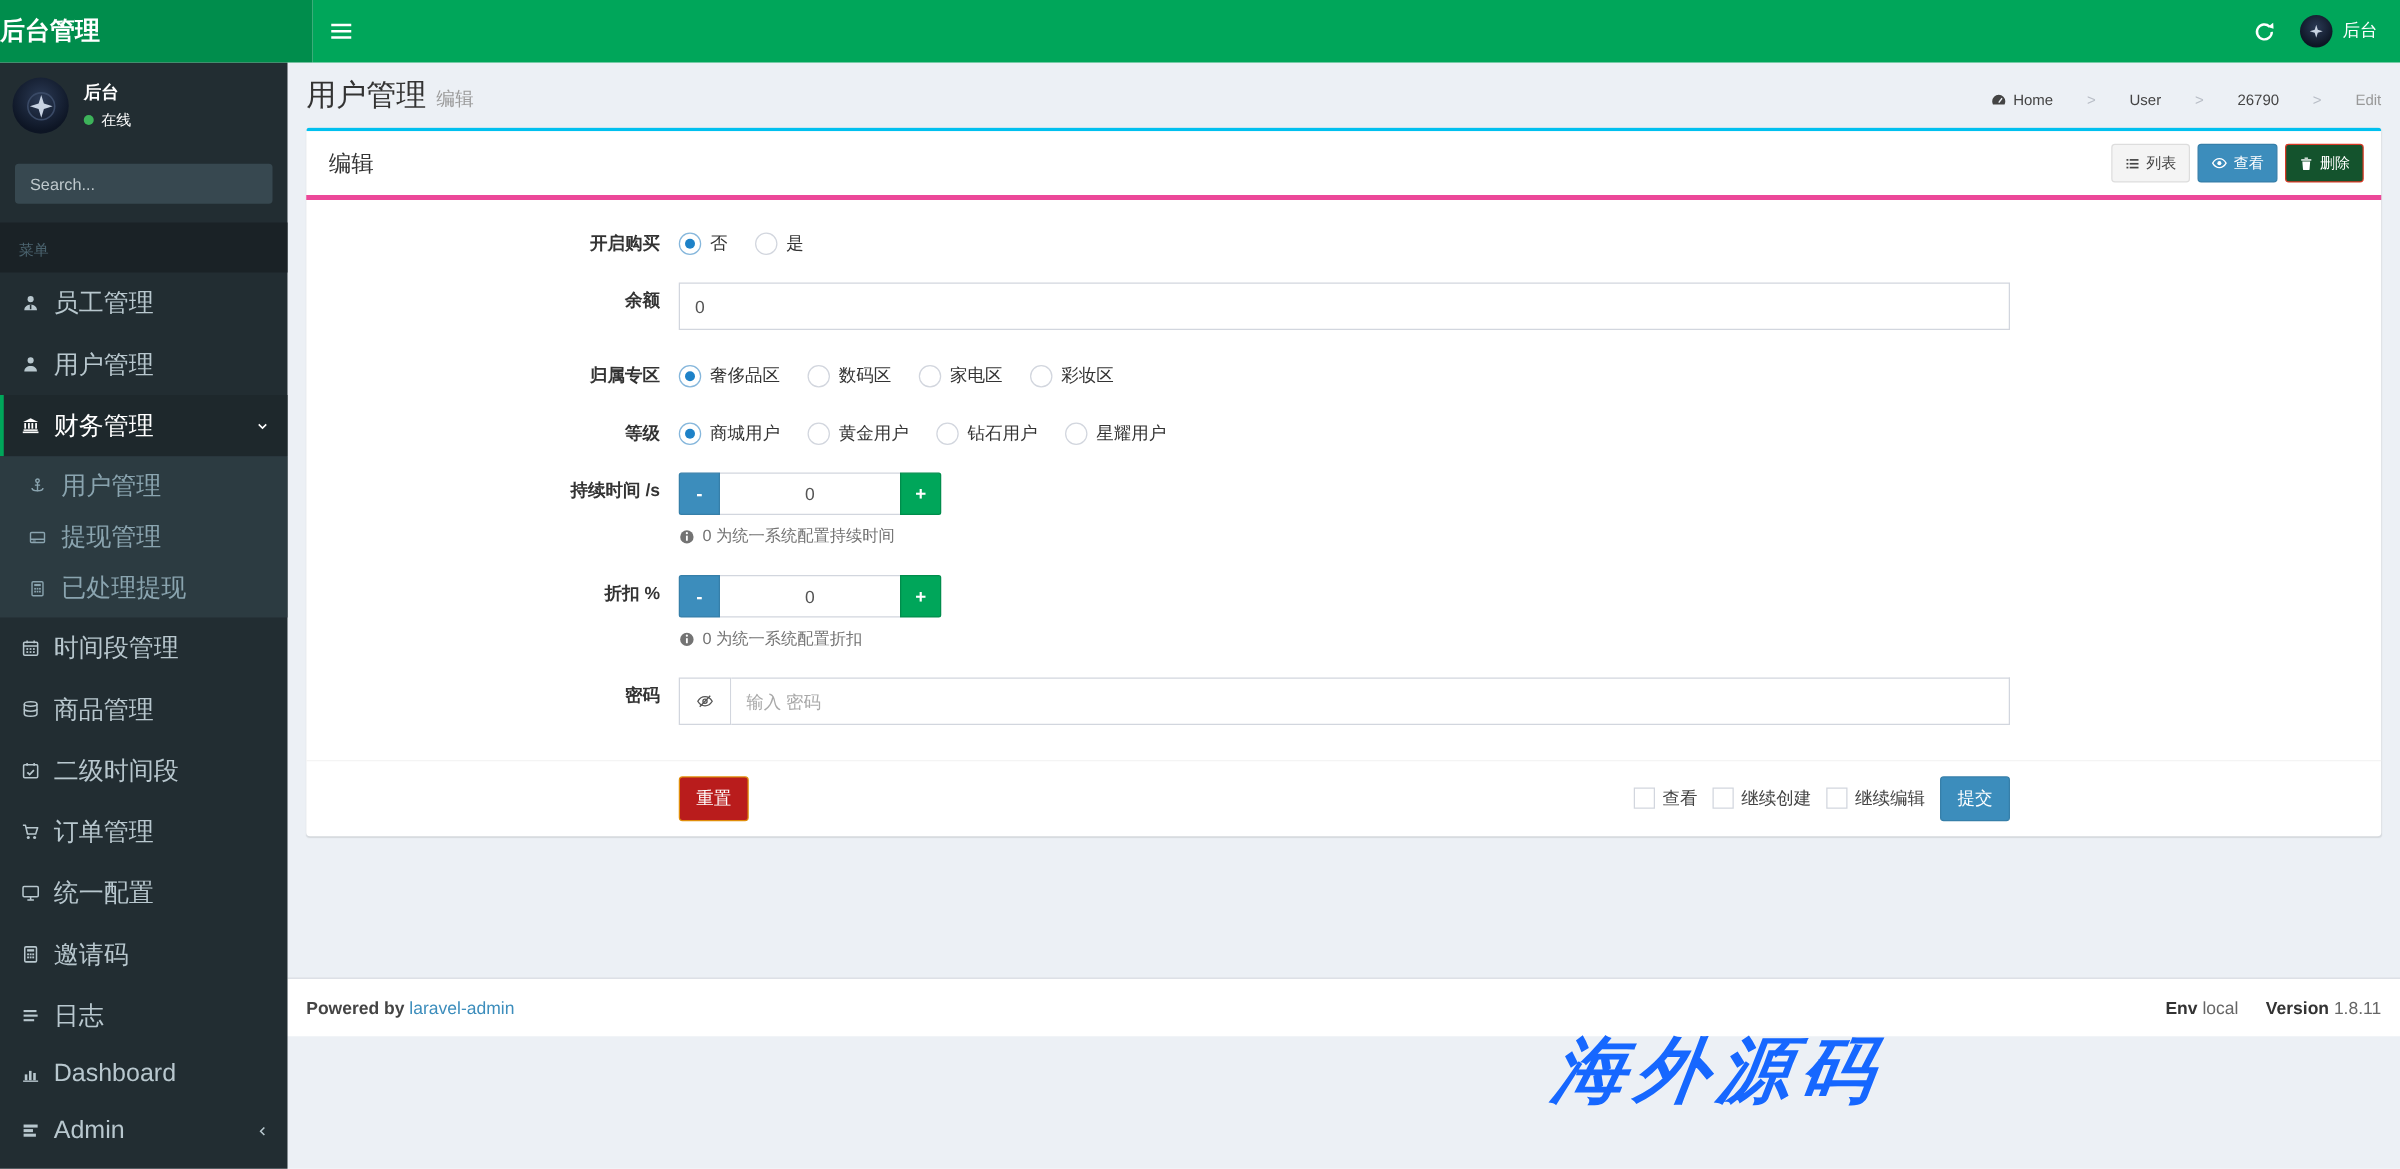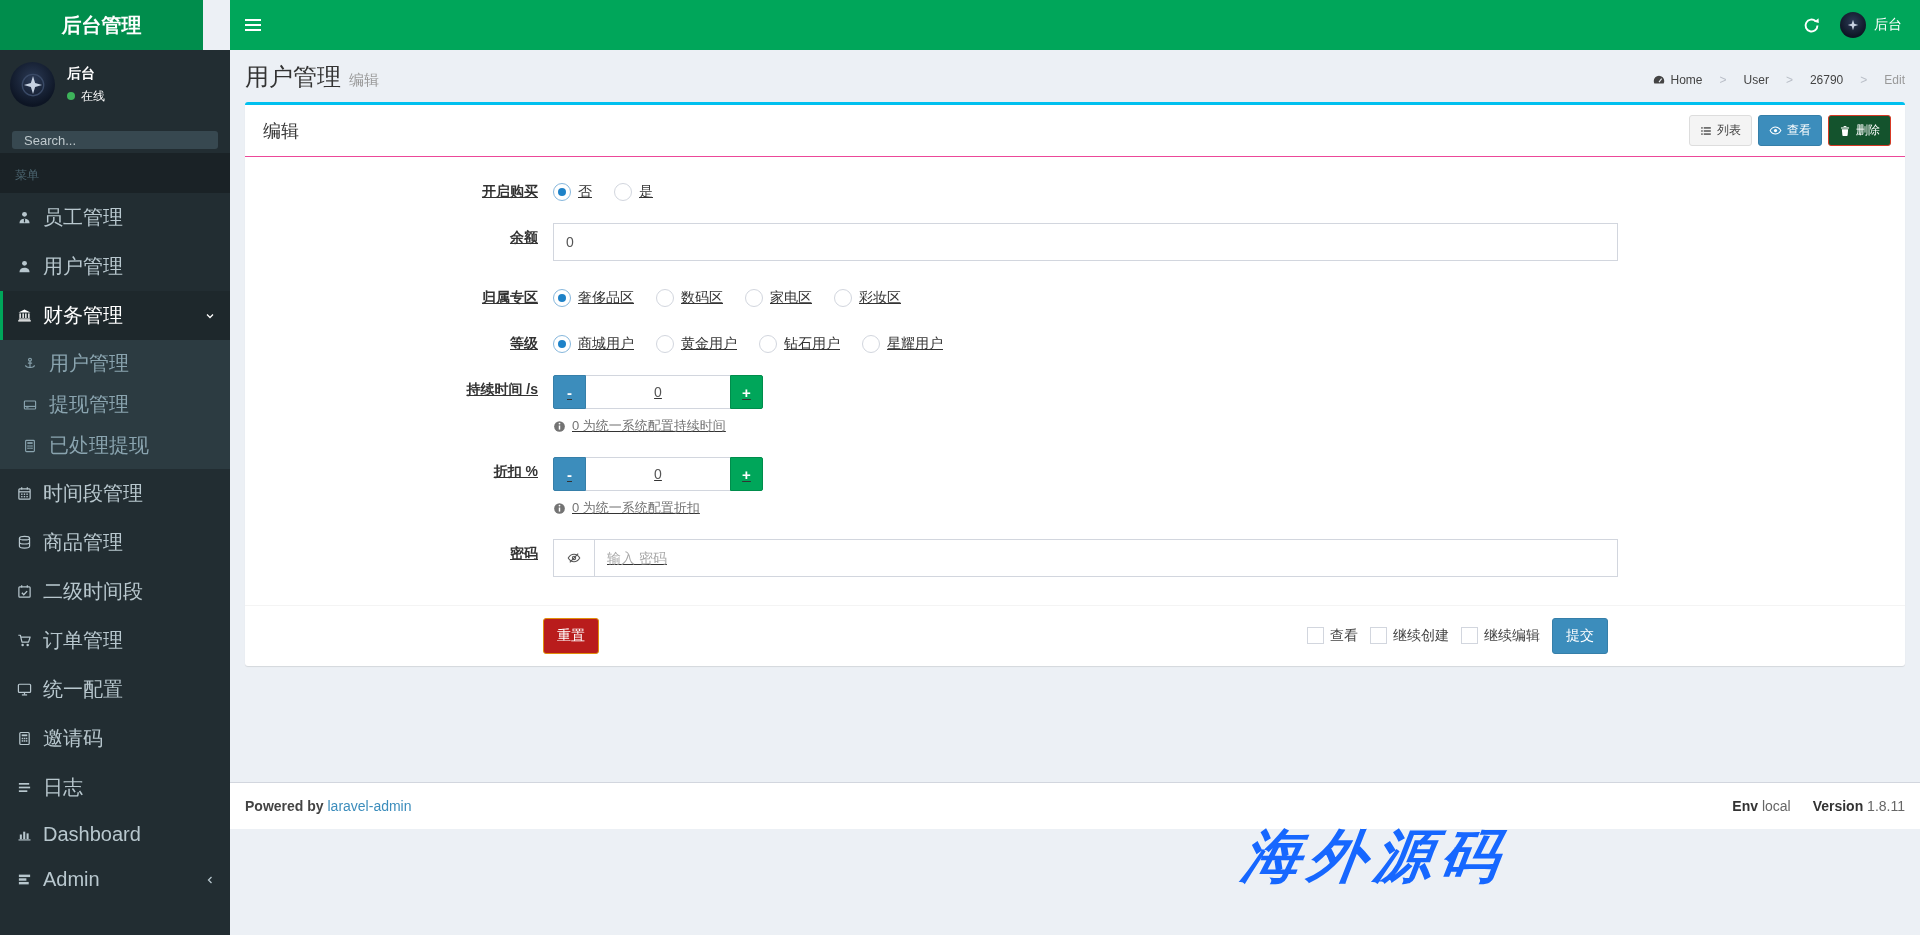--- a/index.html
+++ b/index.html
@@ -4,77 +4,77 @@
 <style>
   * { box-sizing: border-box; }
   html,body { margin:0; padding:0; }
   body {
     width:1920px; height:935px; overflow:hidden;
     font-family:"Liberation Sans","DejaVu Sans",sans-serif;
     background:#ecf0f5; font-size:14px; color:#333;
   }
   
   .main-header { height:50px; position:relative; z-index:30; }
-  .logo { float:left; width:203px; height:50px; background:#008d4c; color:#fff;
-          font-size:20px; font-weight:bold; text-align:center; line-height:50px; cursor:pointer; }
+  .logo { float:left; width:250px; height:50px; background:#008d4c; color:#fff;
+          font-size:20px; font-weight:bold; line-height:50px; cursor:pointer; }
   .navbar { margin-left:230px; height:50px; background:#00a65a; display:flex; align-items:center; }
   .toggle-btn { width:45px; height:50px; display:flex; flex-direction:column; justify-content:center;
           align-items:center; gap:3px; cursor:pointer; }
   .toggle-btn i { width:16px; height:2px; background:#fff; display:block; }
   .nav-right { margin-left:auto; display:flex; align-items:center; gap:20px; padding-right:18px; color:#fff; }
   .nav-user { display:flex; align-items:center; gap:8px; cursor:pointer; font-size:14px; }
   .avatar-sm { width:26px; height:26px; border-radius:50%;
           background:radial-gradient(circle at 50% 38%, #2b3a55 0%, #0d1524 72%);
           display:flex; align-items:center; justify-content:center; }
   
   .sidebar { position:absolute; top:50px; left:0; bottom:0; width:230px; background:#222d32; z-index:20; }
   .user-panel { display:flex; gap:12px; padding:12px 10px; align-items:center; }
   .avatar-lg { width:45px; height:45px; border-radius:50%; flex:0 0 45px;
           background:radial-gradient(circle at 50% 38%, #2b3a55 0%, #0d1524 72%);
           display:flex; align-items:center; justify-content:center; }
   .user-name { color:#fff; font-size:14px; font-weight:600; margin-bottom:5px; }
   .user-status { color:#fff; font-size:12px; display:flex; align-items:center; gap:6px; }
   .status-dot { width:8px; height:8px; border-radius:50%; background:#3db35a; display:inline-block; }
-  .sidebar-search { margin:12px 12px 4px; display:flex; background:#374850; border-radius:3px; height:18px; overflow:hidden; }
+  .sidebar-search { margin:12px 12px 15px; display:flex; background:#374850; border-radius:3px; height:32px; overflow:hidden; }
   .sidebar-search input { flex:1; background:transparent; border:none; outline:none; padding:0 12px;
           color:#eee; font-size:13px; font-family:inherit; }
   .sidebar-search input::placeholder { color:#bfc9cd; }
   .sidebar-search .s-btn { width:32px; display:flex; align-items:center; justify-content:center;
           color:#b8c7ce; cursor:pointer; background:transparent; border:none; }
   .menu-header { padding:14px 15px 9px; color:#4b646f; font-size:12px; background:#1a2226; }
   .menu { list-style:none; margin:0; padding:0; }
   .menu-item { display:flex; align-items:center; gap:10px; padding:11px 14px 11px 12px;
           color:#b8c7ce; font-size:20px; border-left:3px solid transparent; cursor:pointer; }
   .menu-item .mi { width:18px; display:flex; justify-content:center; flex:0 0 18px; }
   .menu-item.active { background:#1e282c; color:#fff; border-left-color:#00a65a; }
   .menu-item .arrow { margin-left:auto; display:flex; }
   .submenu { list-style:none; margin:0; padding:3px 0; background:#2c3b41; }
   .submenu .menu-item { padding:7px 14px 7px 21px; border-left:none; color:#8aa4af; }
   
   .content-wrapper { margin-left:230px; position:relative; height:779px; }
   .content-header { padding:14px 15px 12px; display:flex; justify-content:space-between; align-items:flex-end; }
   .page-title { font-size:24px; font-weight:normal; color:#333; margin:0; line-height:1.1; }
   .page-title .sub { font-size:15px; color:#9a9a9a; margin-left:8px; }
-  .breadcrumb { font-size:12px; color:#444; display:flex; gap:17px; align-items:center; padding-bottom:3px; }
+  .breadcrumb { font-size:12px; color:#444; display:flex; gap:27px; align-items:center; padding-bottom:3px; }
   .breadcrumb .crumb { color:#444; text-decoration:none; cursor:pointer; display:flex; align-items:center; gap:5px; }
   .breadcrumb .crumb.last { color:#999; cursor:default; }
   .breadcrumb .sep { color:#b9bec7; }
   .box { margin:0 15px; background:#fff; border-top:3px solid #00c0ef; border-radius:3px;
          box-shadow:0 1px 1px rgba(0,0,0,.1); }
   .box-header { padding:10px; display:flex; align-items:center; justify-content:space-between; }
   .box-title { font-size:18px; color:#333; padding-left:8px; }
   .tools { display:flex; gap:6px; padding-right:4px; }
   .btn { font-size:12px; padding:6px 10px; border-radius:3px; border:1px solid transparent;
          display:inline-flex; align-items:center; gap:5px; cursor:pointer; font-family:inherit; line-height:1.4; }
   .btn-default { background:#f4f4f4; border-color:#ddd; color:#444; }
   .btn-primary { background:#3c8dbc; border-color:#367fa9; color:#fff; }
   .btn-danger  { background:#14532d; border-color:#d73925; color:#fff; }
   .btn-lg { font-size:14px; padding:7px 13px; }
   .btn-warning { background:#b91c1c; border-color:#e08e0b; color:#fff; }
-  .box-body { padding:20px 20px 6px; border-top:1px solid #ec4899;text-decoration:underline; }
+  .box-body { padding:20px 10px 6px; border-top:4px solid #ec4899; }
   .form-row { display:flex; margin-bottom:22px; }
   .form-label { width:288px; padding-right:15px; padding-top:6px; text-align:right;
                 font-weight:bold; color:#333; flex:0 0 288px; }
   .form-field { width:1065px; }
   .radio-field { padding-top:5px; display:flex; align-items:center; gap:22px; }
   .radio-opt { display:flex; align-items:center; gap:7px; cursor:pointer; color:#333; }
   .rc { width:18px; height:18px; border:1px solid #d2d6de; border-radius:50%; background:#fff;
         position:relative; flex:0 0 18px; }
   .rc.checked { border-color:#86b7dc; }
   .rc.checked::after { content:""; position:absolute; left:4px; top:4px; width:8px; height:8px;

